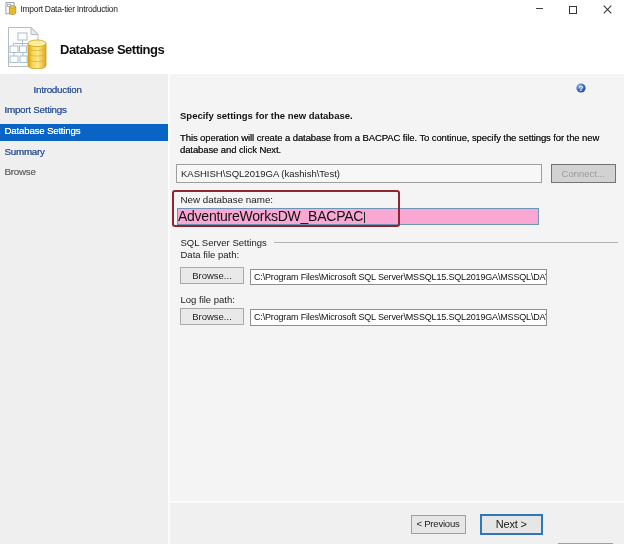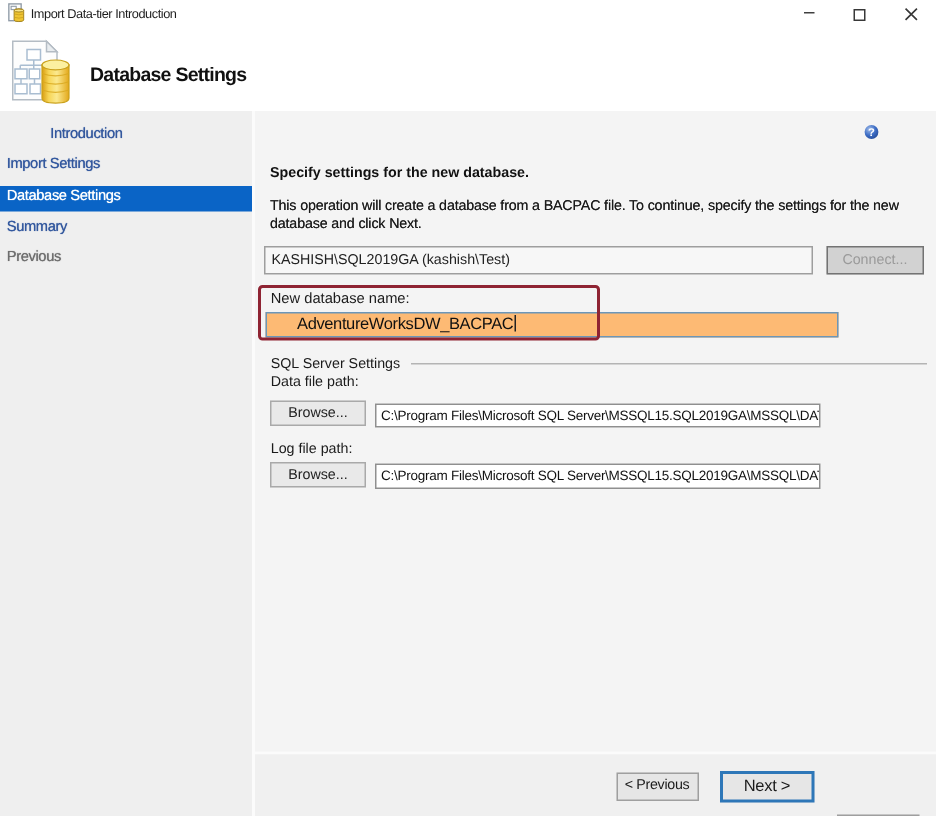--- a/index.html
+++ b/index.html
@@ -56,21 +56,21 @@
   <div class="abs" style="left:168px;top:74px;width:2px;height:470px;background:#fbfbfb;"></div>
   <div class="abs" style="left:170px;top:74px;width:454px;height:427px;background:#f4f4f4;"></div>
   <div class="abs" style="left:170px;top:501px;width:454px;height:2px;background:#fbfbfb;"></div>
   <div class="abs" style="left:170px;top:503px;width:454px;height:41px;background:#f0f0f0;"></div>
 
   <div class="abs" style="left:4.5px;top:83.6px;font-size:9.8px;line-height:12px;letter-spacing:-0.25px;text-shadow:0 0 0.6px currentColor;color:#33589e;margin-left:29px;">Introduction</div>
   <div class="abs" style="left:4.5px;top:104.3px;font-size:9.8px;line-height:12px;letter-spacing:-0.25px;text-shadow:0 0 0.6px currentColor;color:#33589e;">Import Settings</div>
   <div class="abs" style="left:0;top:123.5px;width:168px;height:17px;background:#0a64c6;"></div>
   <div class="abs" style="left:4.5px;top:125.2px;font-size:9.8px;line-height:12px;letter-spacing:-0.25px;text-shadow:0 0 0.6px currentColor;color:#ffffff;">Database Settings</div>
   <div class="abs" style="left:4.5px;top:145.7px;font-size:9.8px;line-height:12px;letter-spacing:-0.25px;text-shadow:0 0 0.6px currentColor;color:#33589e;">Summary</div>
-  <div class="abs" style="left:4.5px;top:166.4px;font-size:9.8px;line-height:12px;letter-spacing:-0.25px;text-shadow:0 0 0.6px currentColor;color:#6e6e6e;">Previous</div>
+  <div class="abs" style="left:4.5px;top:166.4px;font-size:9.8px;line-height:12px;letter-spacing:-0.25px;text-shadow:0 0 0.6px currentColor;color:#6e6e6e;">Browse</div>
 
   <svg class="abs" style="left:576px;top:83px;" width="10" height="10" viewBox="0 0 10 10">
     <defs>
       <radialGradient id="hg" cx="0.35" cy="0.3" r="0.9">
       <stop offset="0" stop-color="#9db9e8"></stop>
         <stop offset="0.5" stop-color="#3c6cc4"></stop>
         <stop offset="1" stop-color="#1c3f88"></stop>
     </radialGradient>
     </defs>
     <circle cx="5" cy="5" r="4.6" fill="url(#hg)"></circle>
@@ -80,21 +80,21 @@
 
   <div class="abs" style="left:180px;top:109.5px;font-size:9.5px;line-height:12px;font-weight:bold;color:#111;">Specify settings for the new database.</div>
   <div class="abs" style="left:180px;top:132px;width:426px;font-size:9.5px;letter-spacing:-0.1px;line-height:12.4px;color:#1b1b1b;text-shadow:0 0 0.4px #3a3a3a;">This operation will create a database from a BACPAC file. To continue, specify the settings for the new database and click Next.</div>
 
   <div class="abs" style="left:176px;top:163.5px;width:360px;height:17px;background:#f7f7f7;border:1px solid #9e9e9e;font-size:9.5px;color:#222;line-height:17px;padding-left:4px;">KASHISH\SQL2019GA (kashish\Test)</div>
   <div class="abs" style="left:551px;top:163.5px;width:62.5px;height:17px;background:#d2d2d2;border:1px solid #737373;font-size:9.5px;color:#9a9a9a;text-align:center;line-height:17px;">Connect...</div>
 
   <div class="abs" style="left:172px;top:189.5px;width:224px;height:33.5px;border:2.2px solid #8f2433;border-radius:3px;z-index:5;"></div>
 
   <div class="abs" style="left:180.5px;top:193.5px;font-size:9.8px;line-height:12px;color:#1b1b1b;">New database name:</div>
-  <div class="abs" style="left:177px;top:208px;width:359.5px;height:15px;background:#fdba74;border:1px solid #6c96b8;font-size:11px;letter-spacing:-0.25px;color:#111;line-height:15px;padding-left:20px;">AdventureWorksDW_BACPAC<span style="display:inline-block;width:1px;height:11px;background:#222;vertical-align:-2px;margin-left:0.5px;"></span></div>
+  <div class="abs" style="left:177px;top:208px;width:359.5px;height:15px;background:#f9a8d4;border:1px solid #6c96b8;font-size:14px;letter-spacing:-0.25px;color:#111;line-height:15px;padding-left:0;">AdventureWorksDW_BACPAC<span style="display:inline-block;width:1px;height:11px;background:#222;vertical-align:-2px;margin-left:0.5px;"></span></div>
 
   <div class="abs" style="left:274px;top:242px;width:344px;height:1px;background:#b4b4b4;"></div>
   <div class="abs" style="left:180.5px;top:236.8px;font-size:9.5px;line-height:12px;color:#1b1b1b;">SQL Server Settings</div>
 
   <div class="abs" style="left:180.5px;top:249.3px;font-size:9.5px;line-height:12px;color:#1b1b1b;">Data file path:</div>
   <div class="abs" style="left:180px;top:266.5px;width:62px;height:15px;background:#e9e9e9;border:1px solid #a9a9a9;font-size:9.5px;color:#222;text-align:center;line-height:15px;">Browse...</div>
   <div class="abs" style="left:250px;top:268.5px;width:292px;height:14.5px;background:#ffffff;border:1px solid #8f8f8f;font-size:9px;letter-spacing:-0.17px;color:#111;line-height:14.5px;padding-left:3px;white-space:nowrap;overflow:hidden;">C:\Program Files\Microsoft SQL Server\MSSQL15.SQL2019GA\MSSQL\DATA</div>
 
   <div class="abs" style="left:180.5px;top:294.2px;font-size:9.5px;line-height:12px;color:#1b1b1b;">Log file path:</div>
   <div class="abs" style="left:180px;top:307.5px;width:62px;height:15px;background:#e9e9e9;border:1px solid #a9a9a9;font-size:9.5px;color:#222;text-align:center;line-height:15px;">Browse...</div>

